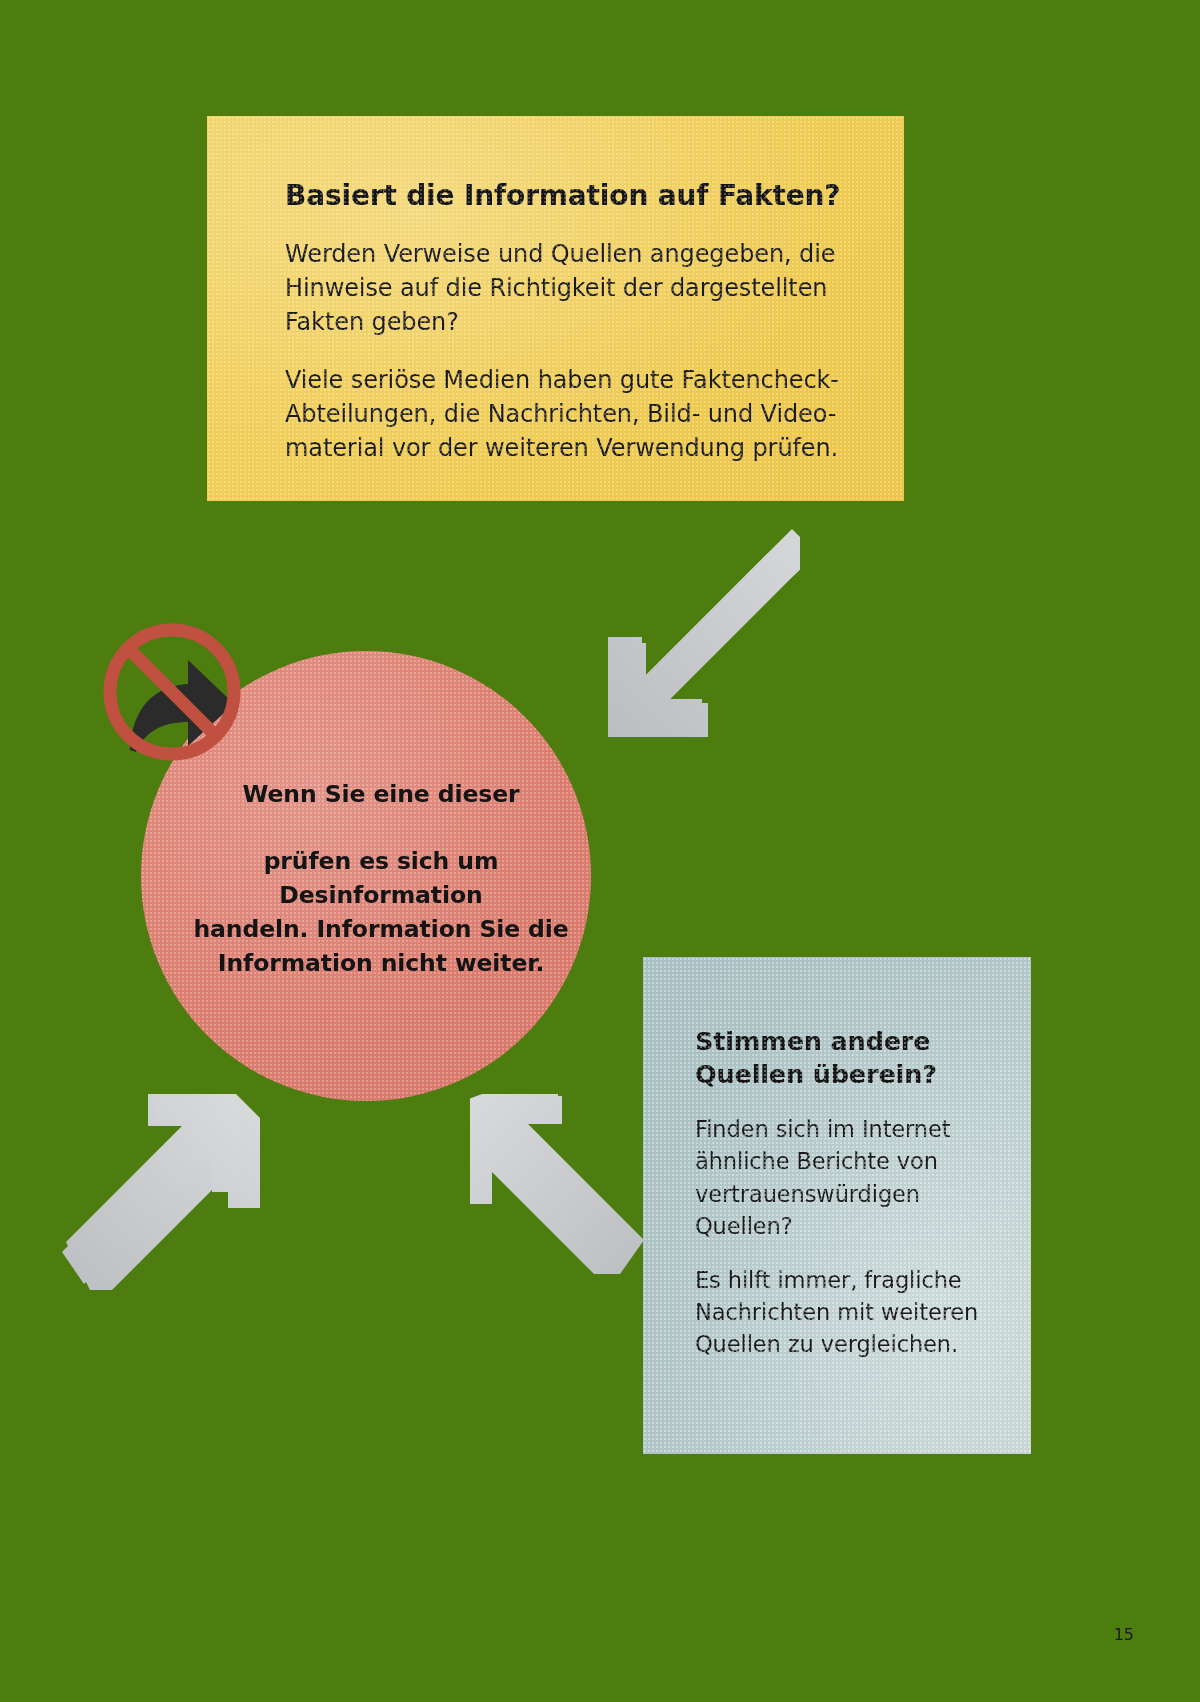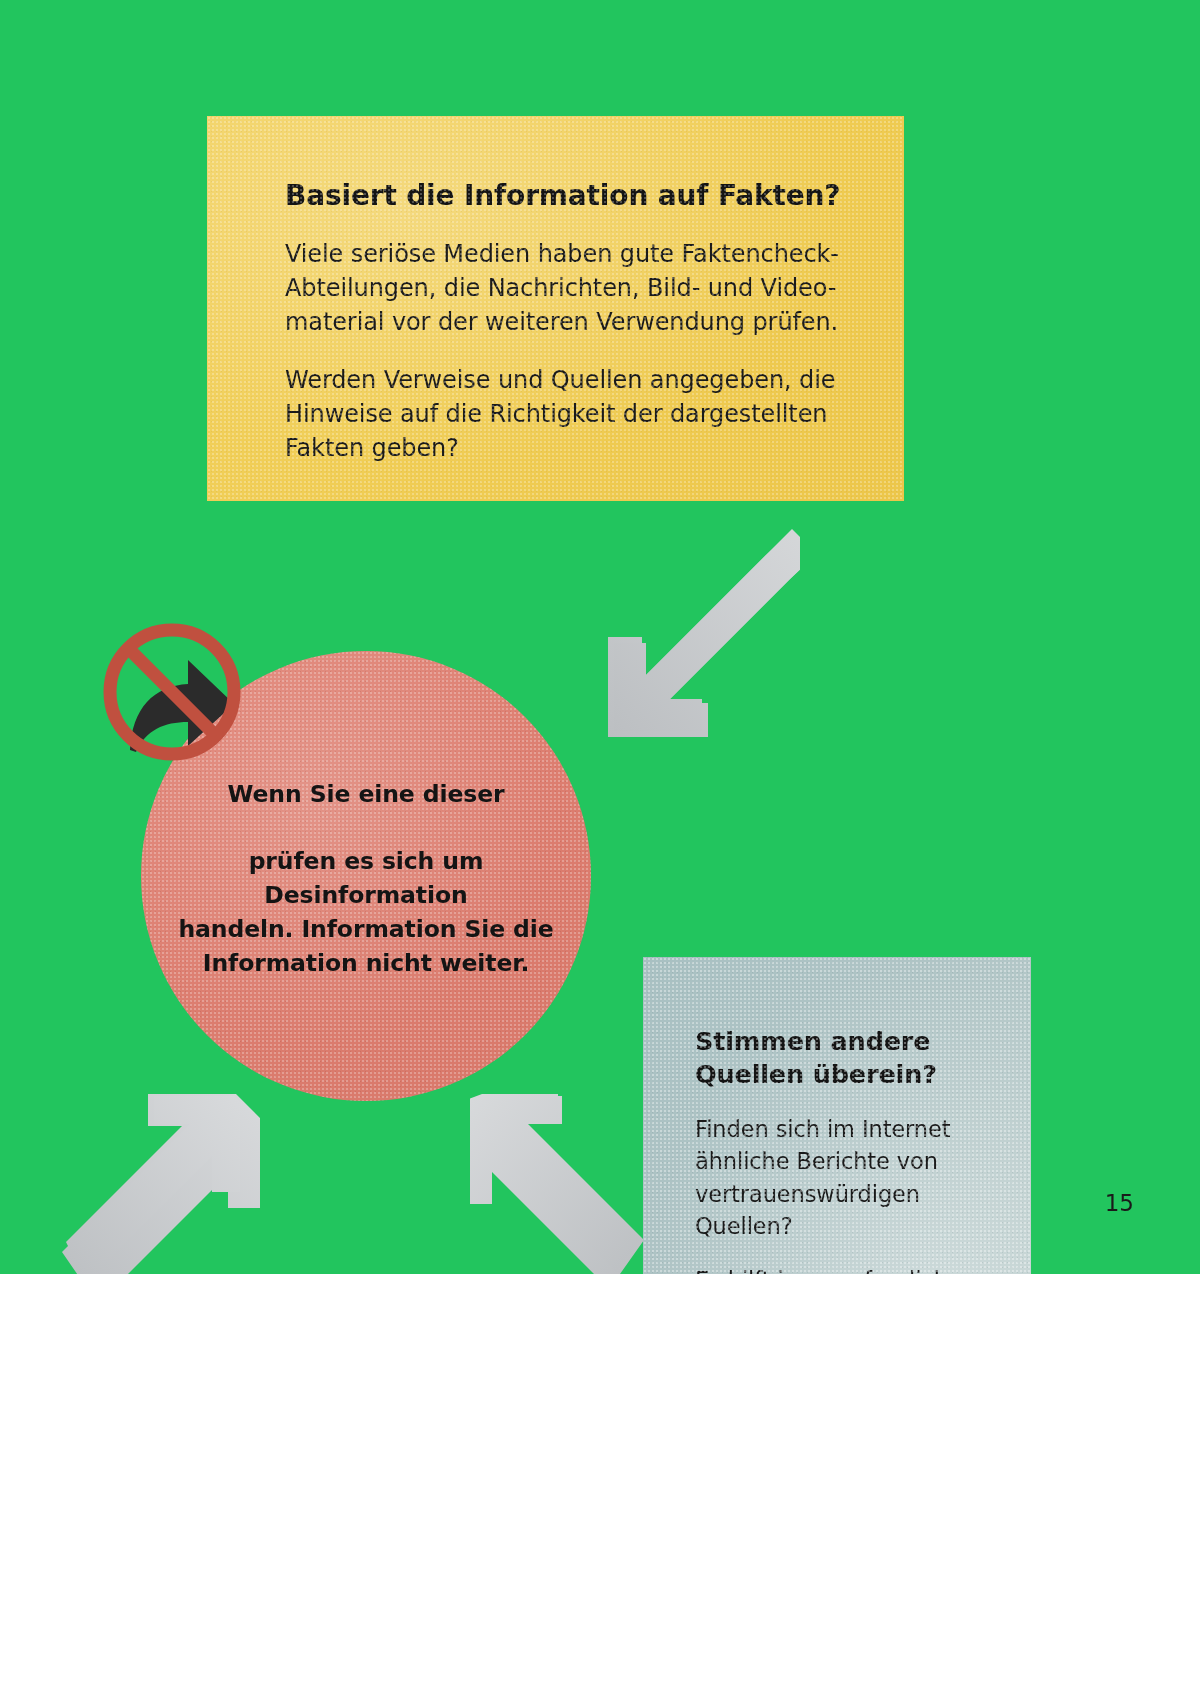--- a/index.html
+++ b/index.html
@@ -7,22 +7,22 @@
     margin: 0;
     padding: 0;
     background: #ffffff;
   }
   body {
     font-family: "DejaVu Sans", "Liberation Sans", sans-serif;
   }
   #page {
     position: relative;
     width: 1200px;
-    height: 1274px;
-    background: #22c55e;
+    height: 1702px;
+    background: #4d7c0f;
     overflow: hidden;
   }
 
   
   .card-yellow {
     position: absolute;
     left: 207px;
     top: 116px;
     width: 697px;
     height: 385px;
@@ -77,21 +77,21 @@
     left: 141px;
     top: 651px;
     width: 450px;
     height: 450px;
     border-radius: 50%;
     background:
       radial-gradient(circle at 38% 32%, rgba(255,255,255,0.16), rgba(255,255,255,0) 60%),
       linear-gradient(150deg, #e08274 0%, #dd7e70 45%, #d8786a 100%);
     display: flex;
     align-items: center;
-    justify-content: center;
+    justify-content: flex-end;
   }
   .circle-red::after {
     content: "";
     position: absolute;
     inset: 0;
     border-radius: 50%;
     pointer-events: none;
     background-image:
       radial-gradient(rgba(255,255,255,0.26) 0.8px, rgba(0,0,0,0) 0.9px),
       radial-gradient(rgba(120,40,30,0.12) 0.7px, rgba(0,0,0,0) 0.8px);
@@ -157,34 +157,34 @@
     width: 160px;
     height: 160px;
   }
   .icon-noforward svg { display: block; }
 
   
   .page-number {
     position: absolute;
     right: 66px;
     bottom: 58px;
-    font-size: 23px;
+    font-size: 16px;
     color: #1a1a1a;
     font-family: "DejaVu Sans", "Liberation Sans", sans-serif;
   }
 </style>
 </head>
 <body>
 
 <div id="page">
 
   <div class="card-yellow">
     <div class="heading">Basiert die Information auf Fakten?</div>
+    <p>Werden Verweise und Quellen angegeben, die Hinweise auf die Richtigkeit der dargestellten Fakten geben?</p>
     <p>Viele seriöse Medien haben gute Faktencheck-Abteilungen, die Nachrichten, Bild- und Video-material vor der weiteren Verwendung prüfen.</p>
-    <p>Werden Verweise und Quellen angegeben, die Hinweise auf die Richtigkeit der dargestellten Fakten geben?</p>
   </div>
 
   <div class="arrow" style="left:570px; top:525px; width:230px; height:230px;">
     <svg width="230" height="230" viewBox="0 0 230 230">
       <defs>
         <linearGradient id="gArrow1" x1="1" y1="0" x2="0" y2="1">
           <stop offset="0%" stop-color="#d6d8da"></stop>
           <stop offset="100%" stop-color="#bcbfc2"></stop>
         </linearGradient>
       </defs>

